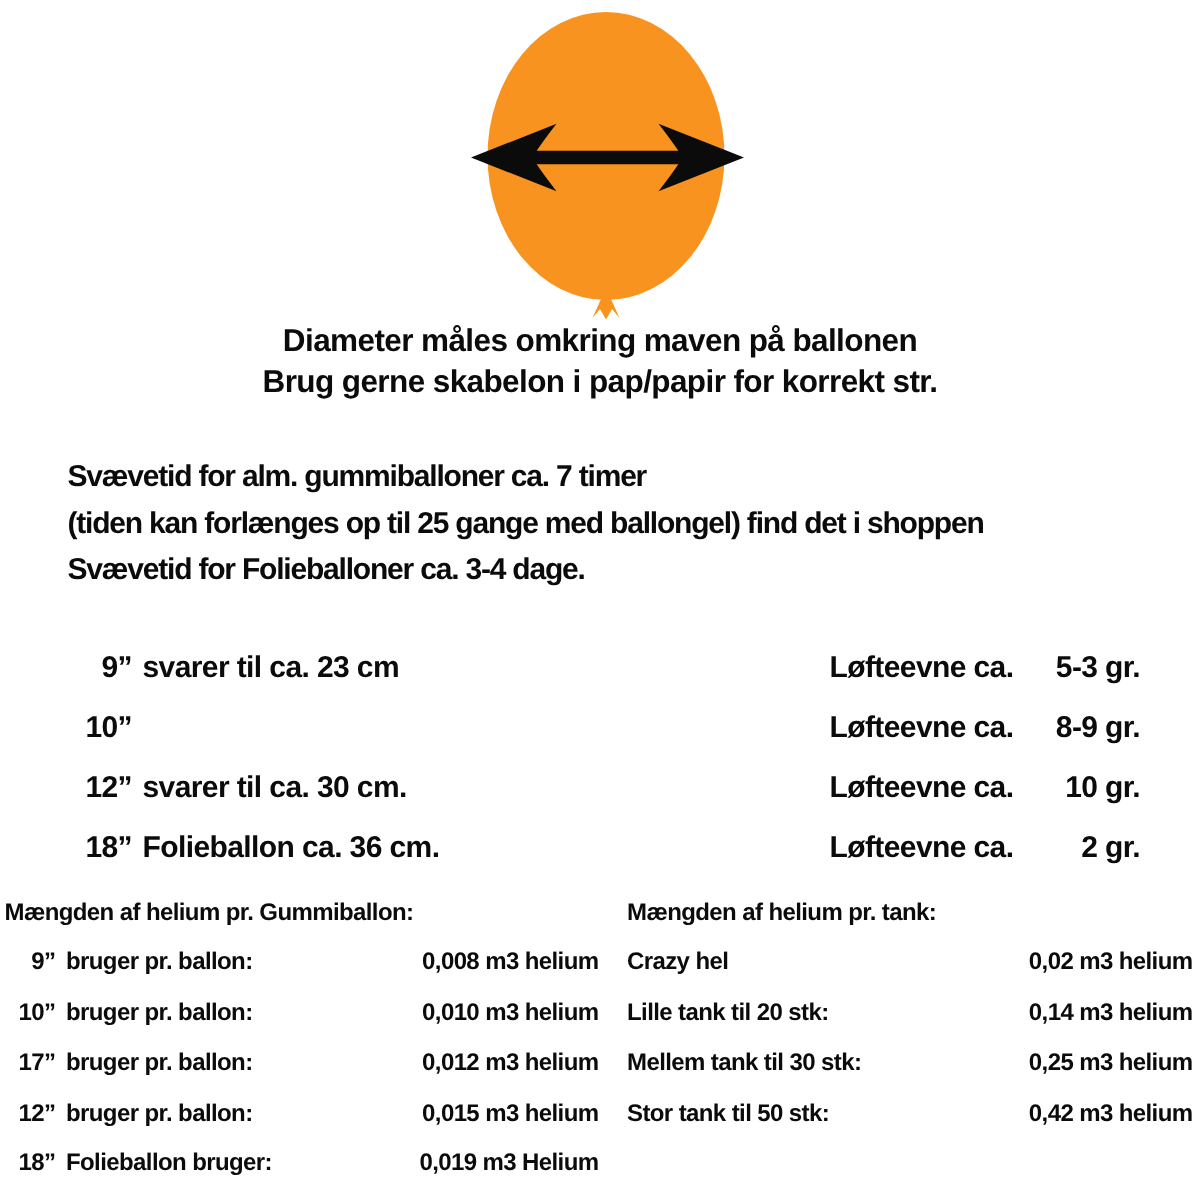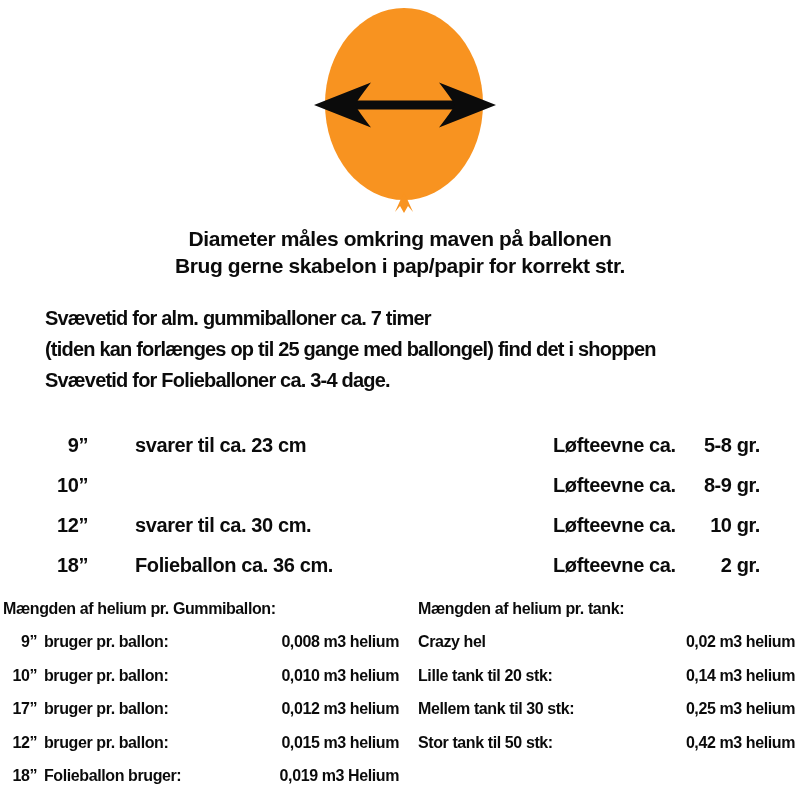--- a/index.html
+++ b/index.html
@@ -4,27 +4,27 @@
 <style>
   html,body{margin:0;padding:0;}
   body{
     width:800px;height:800px;position:relative;overflow:hidden;
     background:#ffffff;color:#0b0b0b;
     font-family:"Liberation Sans","DejaVu Sans",sans-serif;
     font-weight:700;letter-spacing:-0.4px;
   }
   .figure{position:absolute;top:0;left:0;}
   .caption{position:absolute;top:214px;left:0;width:800px;text-align:center;
-           font-size:21px;line-height:27px;white-space:nowrap;margin-top:11px;}
+           font-size:21px;line-height:27px;white-space:nowrap;}
   .float-info{position:absolute;top:303px;left:45px;font-size:20px;
               letter-spacing:-0.8px;line-height:31px;white-space:nowrap;}
   .size-table{position:absolute;top:425px;left:50px;width:710px;font-size:20px;}
   .size-row{position:relative;height:40px;line-height:40px;display:flex;white-space:nowrap;}
   .size-num{width:38px;text-align:right;flex:none;}
-  .size-label{padding-left:7px;margin-left:40px;}
+  .size-label{padding-left:7px;}
   .lift{position:absolute;left:503px;top:0;width:207px;display:flex;
         justify-content:space-between;}
   .col{position:absolute;top:592px;font-size:16px;line-height:33.4px;}
   .col-left{left:3px;width:396px;}
   .col-right{left:418px;width:377px;}
   .col-title{white-space:nowrap;}
   .data-row{display:flex;white-space:nowrap;}
   .data-row .size{width:34px;text-align:right;flex:none;}
   .data-row .lbl{padding-left:7px;}
   .col-right .data-row .lbl{padding-left:0;}
@@ -55,21 +55,21 @@
     <div>(tiden kan forlænges op til 25 gange med ballongel) find det i shoppen</div>
     <div>Svævetid for Folieballoner ca. 3-4 dage.</div>
   </div>
 
   <div class="size-table">
     <div class="size-row">
       <span class="size-num">9”</span>
       <span class="size-label">svarer til ca. 23 cm</span>
       <span class="lift">
         <span>Løfteevne ca.</span>
-        <span>5-8 gr.</span>
+        <span>5-3 gr.</span>
       </span>
     </div>
     <div class="size-row">
       <span class="size-num">10”</span>
       <span class="lift">
         <span>Løfteevne ca.</span>
         <span>8-9 gr.</span>
       </span>
     </div>
     <div class="size-row">

